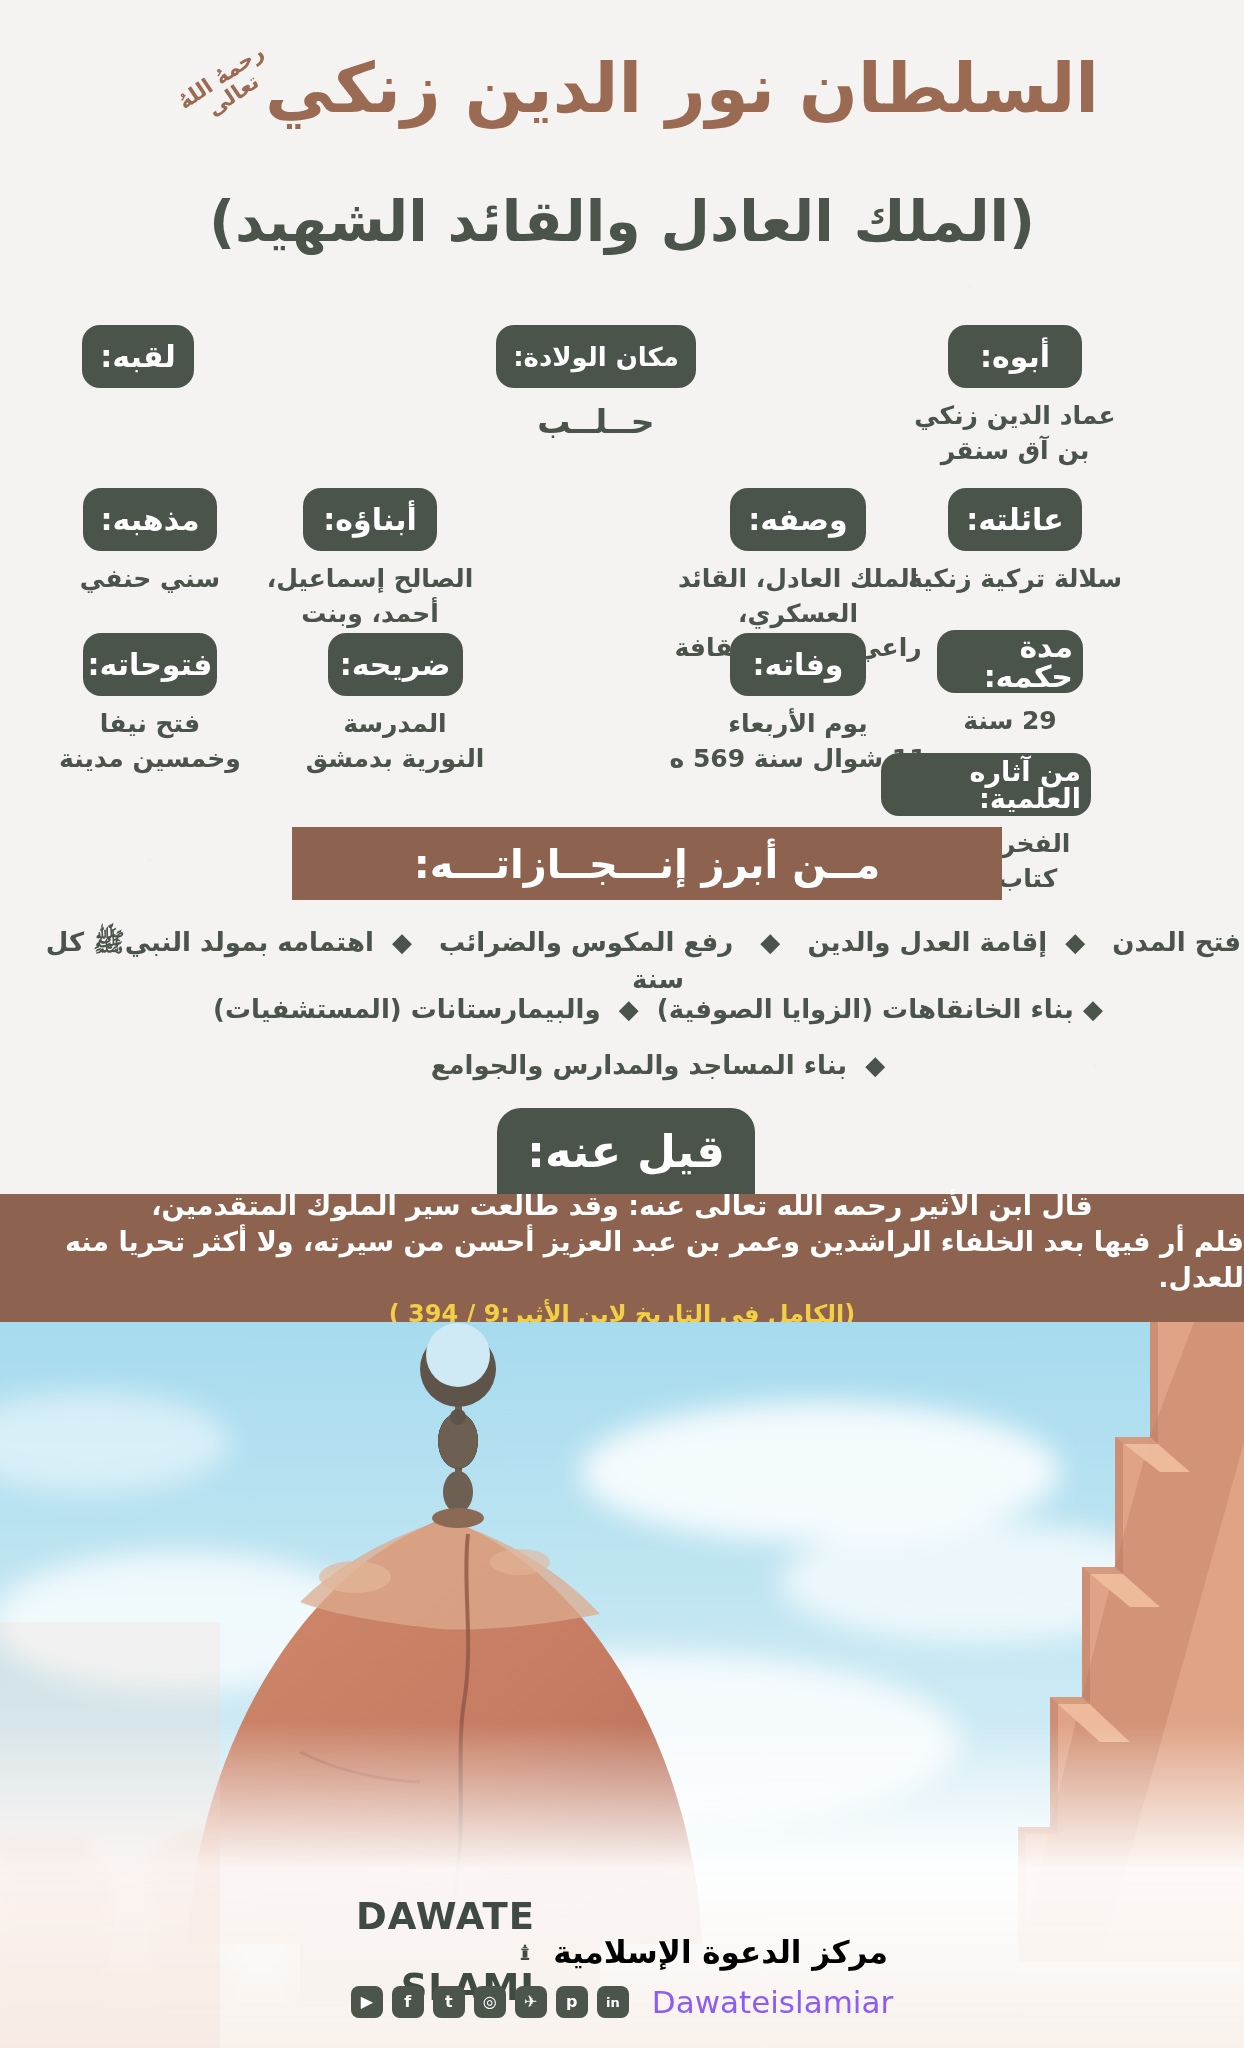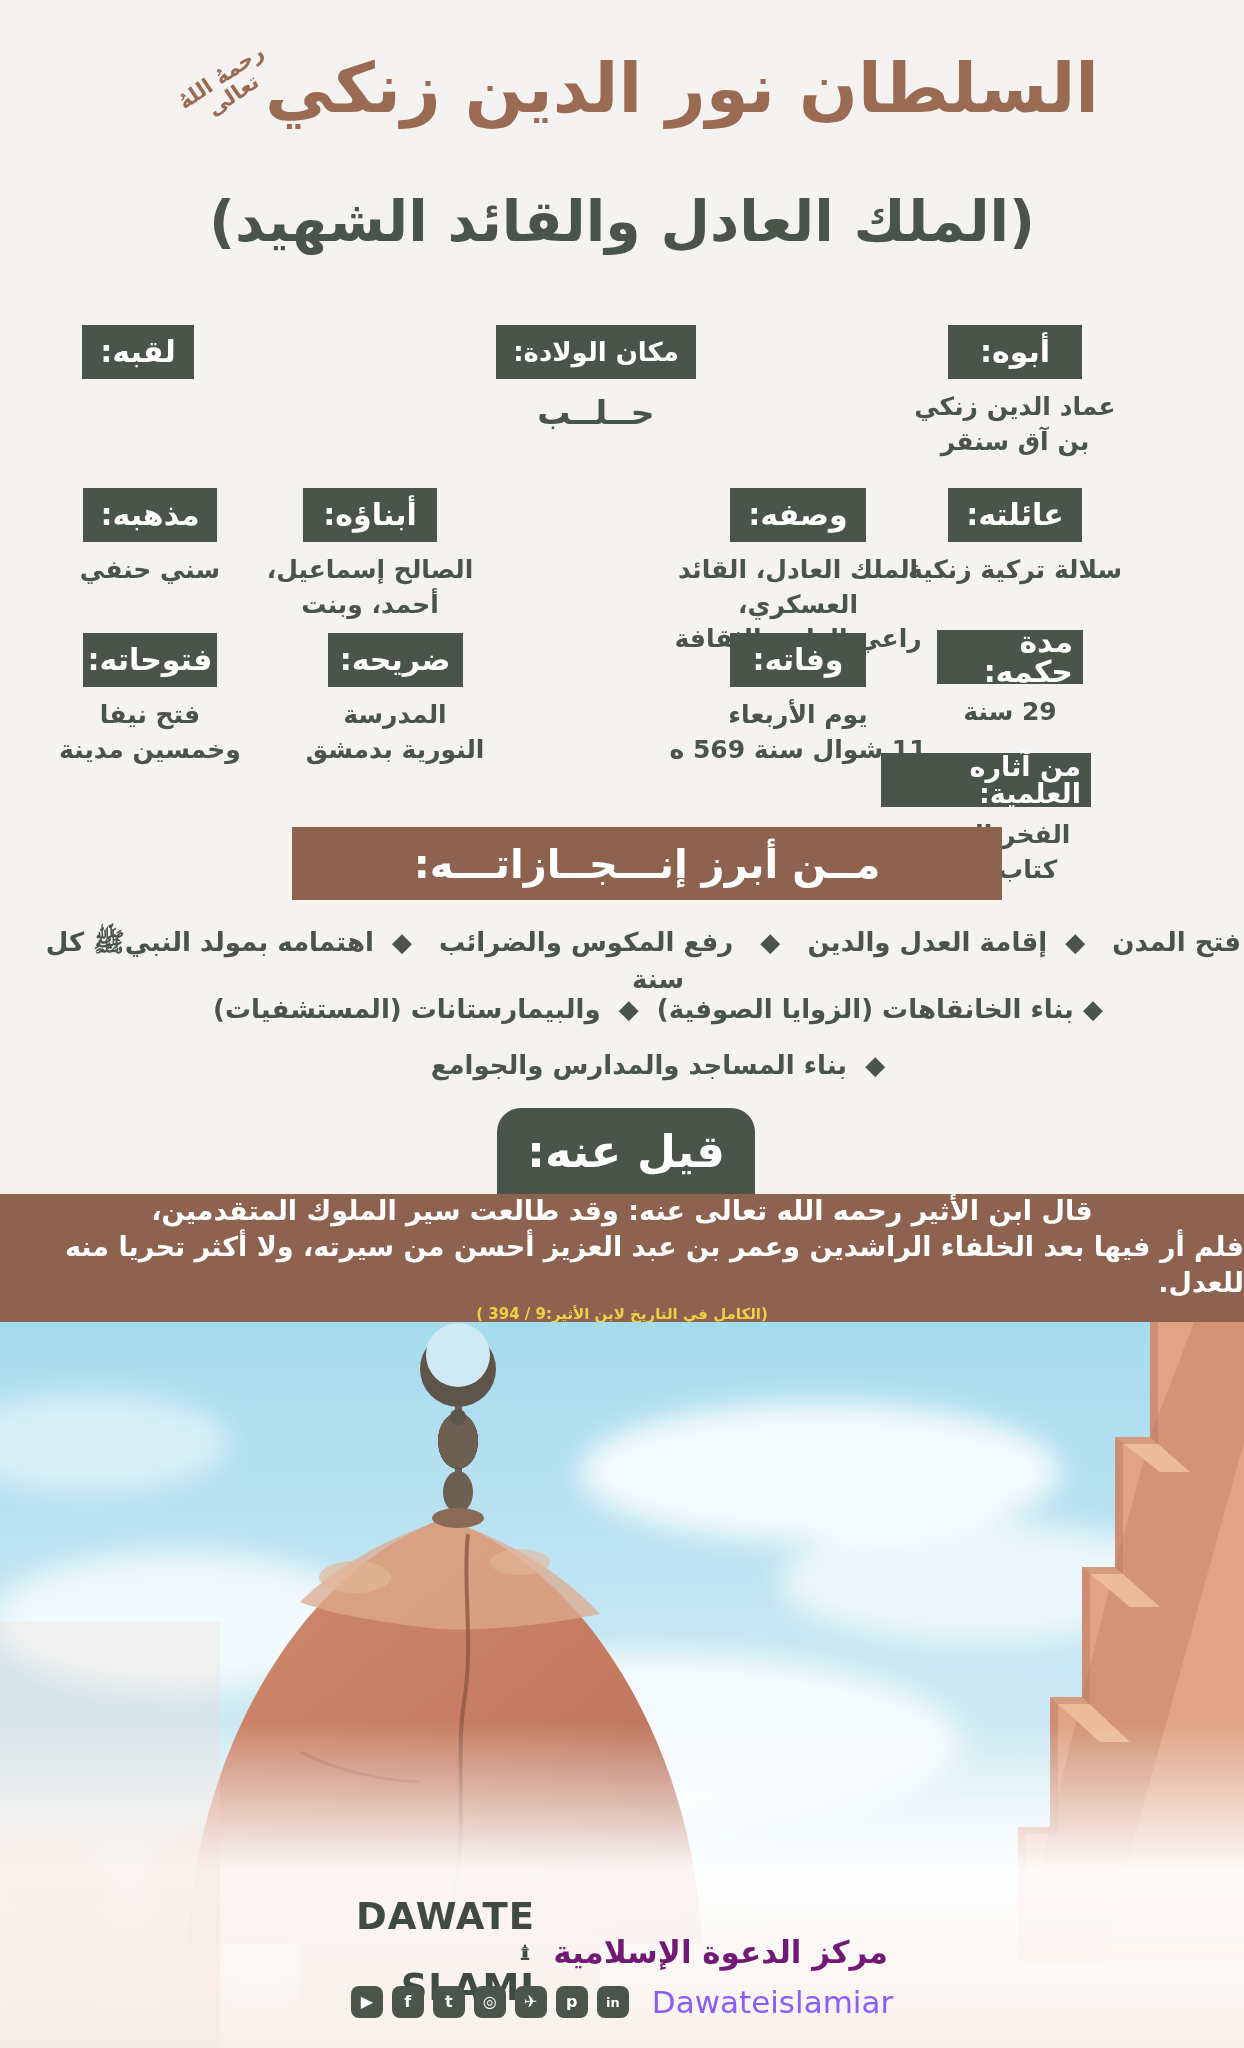--- a/index.html
+++ b/index.html
@@ -30,22 +30,22 @@
     text-align:center; color:#9b6a52; font-size:69px; font-weight:bold;
   }
   .sub-title{
     position:absolute; left:0; top:188px; width:1244px;
     text-align:center; color:#4a544b; font-size:57px; font-weight:bold;
   }
 
   .fact{ position:absolute; display:flex; flex-direction:column; align-items:center; }
   .fact-label{
     background:#4a544b; color:#ffffff; font-weight:bold; font-size:30px;
-    height:54px; display:flex; align-items:center; justify-content:center;
-    padding:0 10px; line-height:1;
+    height:63px; display:flex; align-items:center; justify-content:center;
+    padding:0 10px; line-height:1;border-radius:18px;
   }
   .fact-value{
     margin-top:11px; color:#4a544b; font-size:25px; font-weight:bold;
     text-align:center; line-height:1.38; white-space:pre-line;
   }
   .f0{left:905px; top:325px; width:220px} .f0 .fact-label{width:134px}
   .f1{left:689px; top:325px; width:220px} .f1 .fact-label{width:134px}
   .f2{left:490px; top:325px; width:212px} .f2 .fact-label{width:200px; font-size:26px}
   .f2 .fact-value{font-size:33px; letter-spacing:2px}
   .f3{left:203px; top:325px; width:220px} .f3 .fact-label{width:112px}
@@ -75,32 +75,32 @@
     background:#4a544b; color:#fff; font-size:45px; font-weight:bold;
     border-radius:24px 24px 0 0;
     display:flex; align-items:center; justify-content:center;
   }
   .quote-band{
     position:absolute; left:0; top:1194px; width:1244px; height:128px;
     background:#8d6350; display:flex; flex-direction:column;
     align-items:center; justify-content:center; gap:1px;
   }
   .quote-line{ color:#ffffff; font-size:27px; font-weight:bold; line-height:1.3; }
-  .quote-cite{ color:#f2cf45; font-size:15px; font-weight:bold; margin-top:4px; }
+  .quote-cite{ color:#f2cf45; font-size:24px; font-weight:bold; margin-top:4px; }
 
   .photo{ position:absolute; left:0; top:1322px; width:1244px; height:726px; }
   .photo svg{ display:block; }
 
   .brand-row{
     position:absolute; left:0; top:604px; width:1244px; height:52px;
     display:flex; align-items:center; justify-content:center; gap:18px;
   }
   .brand-latin{ display:flex; align-items:flex-end; color:#3f4a42;
     font-size:37px; font-weight:bold; letter-spacing:1px; line-height:.9;flex-direction:column; }
-  .brand-arabic{ color:#701a75; font-size:31px; font-weight:bold; }
+  .brand-arabic{ color:#000000; font-size:31px; font-weight:bold; }
   .minaret{ margin:0 2px; }
 
   .social-row{
     position:absolute; left:0; top:662px; width:1244px;
     display:flex; align-items:center; justify-content:center; gap:9px;
   }
   .social-btn{
     width:32px; height:32px; background:#4b554c; border-radius:8px;
     color:#fff; display:flex; align-items:center; justify-content:center;
     font-size:16px; font-weight:bold; line-height:1;

